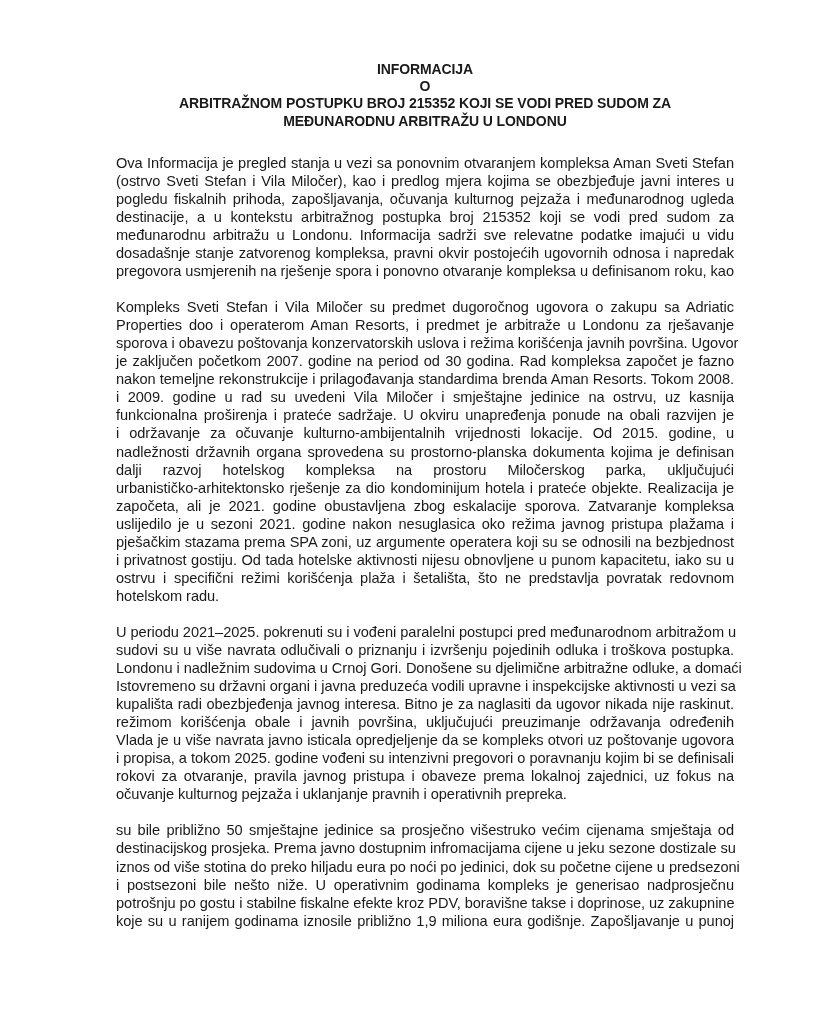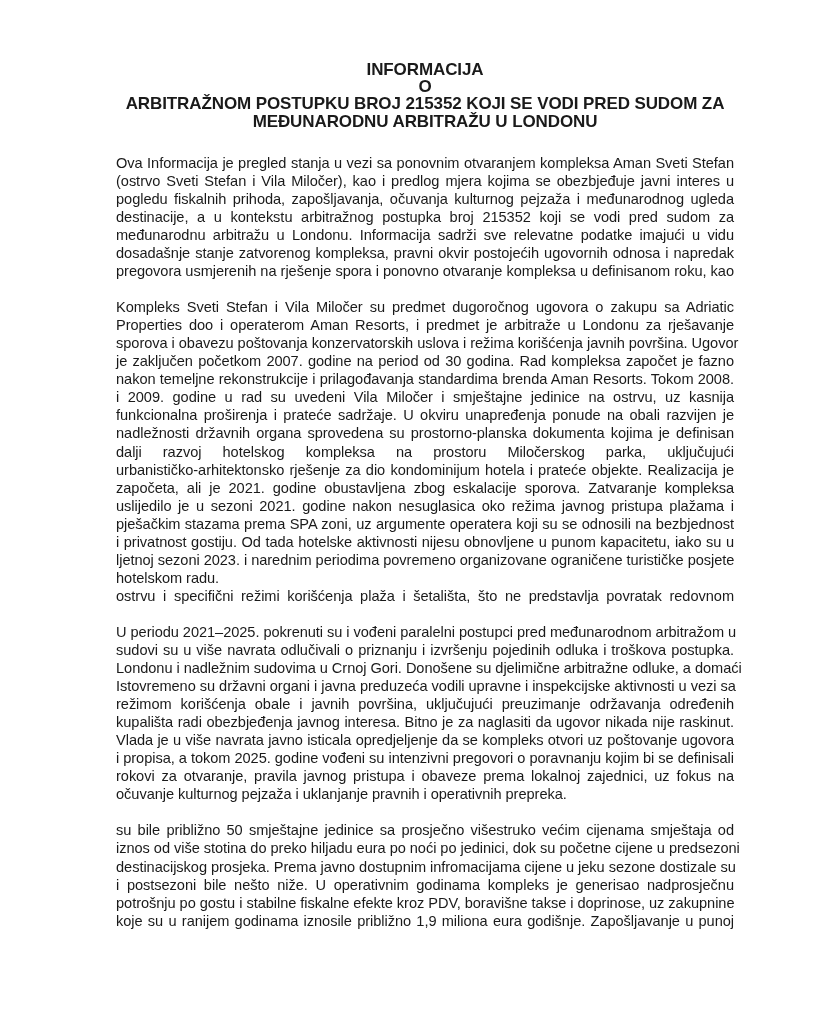--- a/index.html
+++ b/index.html
@@ -17,21 +17,21 @@
     }
     .page {
       position: absolute;
       left: 116px;
       top: 61px;
       width: 618px;
     }
     .title-block {
       text-align: center;
       font-weight: bold;
-      font-size: 17px;
+      font-size: 14px;
       line-height: 17.2px;
       letter-spacing: -0.1px;
       margin-bottom: 24px;
     }
     .title-line {
       display: block;
     }
     .para {
       font-size: 14.6px;
       line-height: 18.05px;
@@ -71,44 +71,44 @@
       <span class="ln">pregovora usmjerenih na rješenje spora i ponovno otvaranje kompleksa u definisanom roku, kao</span>
     </div>
   <div class="para">
       <span class="ln">Kompleks Sveti Stefan i Vila Miločer su predmet dugoročnog ugovora o zakupu sa Adriatic</span>
       <span class="ln">Properties doo i operaterom Aman Resorts, i predmet je arbitraže u Londonu za rješavanje</span>
       <span class="ln">sporova i obavezu poštovanja konzervatorskih uslova i režima korišćenja javnih površina. Ugovor</span>
       <span class="ln">je zaključen početkom 2007. godine na period od 30 godina. Rad kompleksa započet je fazno</span>
       <span class="ln">nakon temeljne rekonstrukcije i prilagođavanja standardima brenda Aman Resorts. Tokom 2008.</span>
       <span class="ln">i 2009. godine u rad su uvedeni Vila Miločer i smještajne jedinice na ostrvu, uz kasnija</span>
       <span class="ln">funkcionalna proširenja i prateće sadržaje. U okviru unapređenja ponude na obali razvijen je</span>
+      <span class="ln">i održavanje za očuvanje kulturno-ambijentalnih vrijednosti lokacije. Od 2015. godine, u</span>
       <span class="ln">nadležnosti državnih organa sprovedena su prostorno-planska dokumenta kojima je definisan</span>
       <span class="ln">dalji razvoj hotelskog kompleksa na prostoru Miločerskog parka, uključujući</span>
       <span class="ln">urbanističko-arhitektonsko rješenje za dio kondominijum hotela i prateće objekte. Realizacija je</span>
       <span class="ln">započeta, ali je 2021. godine obustavljena zbog eskalacije sporova. Zatvaranje kompleksa</span>
       <span class="ln">uslijedilo je u sezoni 2021. godine nakon nesuglasica oko režima javnog pristupa plažama i</span>
       <span class="ln">pješačkim stazama prema SPA zoni, uz argumente operatera koji su se odnosili na bezbjednost</span>
       <span class="ln">i privatnost gostiju. Od tada hotelske aktivnosti nijesu obnovljene u punom kapacitetu, iako su u</span>
-      <span class="ln">ljetnoj sezoni 2023. i narednim periodima povremeno organizovane ograničene turističke posjete</span>
+      <span class="ln">ostrvu i specifični režimi korišćenja plaža i šetališta, što ne predstavlja povratak redovnom</span>
       <span class="ln last">hotelskom radu.</span>
-      <span class="ln">ostrvu i specifični režimi korišćenja plaža i šetališta, što ne predstavlja povratak redovnom</span>
     </div>
   <div class="para">
       <span class="ln">U periodu 2021–2025. pokrenuti su i vođeni paralelni postupci pred međunarodnom arbitražom u</span>
       <span class="ln">sudovi su u više navrata odlučivali o priznanju i izvršenju pojedinih odluka i troškova postupka.</span>
       <span class="ln">Londonu i nadležnim sudovima u Crnoj Gori. Donošene su djelimične arbitražne odluke, a domaći</span>
       <span class="ln">Istovremeno su državni organi i javna preduzeća vodili upravne i inspekcijske aktivnosti u vezi sa</span>
+      <span class="ln">kupališta radi obezbjeđenja javnog interesa. Bitno je za naglasiti da ugovor nikada nije raskinut.</span>
       <span class="ln">režimom korišćenja obale i javnih površina, uključujući preuzimanje održavanja određenih</span>
-      <span class="ln">kupališta radi obezbjeđenja javnog interesa. Bitno je za naglasiti da ugovor nikada nije raskinut.</span>
       <span class="ln">Vlada je u više navrata javno isticala opredjeljenje da se kompleks otvori uz poštovanje ugovora</span>
       <span class="ln">i propisa, a tokom 2025. godine vođeni su intenzivni pregovori o poravnanju kojim bi se definisali</span>
       <span class="ln">rokovi za otvaranje, pravila javnog pristupa i obaveze prema lokalnoj zajednici, uz fokus na</span>
       <span class="ln last">očuvanje kulturnog pejzaža i uklanjanje pravnih i operativnih prepreka.</span>
     </div>
   <div class="para">
       <span class="ln">su bile približno 50 smještajne jedinice sa prosječno višestruko većim cijenama smještaja od</span>
+      <span class="ln">destinacijskog prosjeka. Prema javno dostupnim infromacijama cijene u jeku sezone dostizale su</span>
       <span class="ln">iznos od više stotina do preko hiljadu eura po noći po jedinici, dok su početne cijene u predsezoni</span>
-      <span class="ln">destinacijskog prosjeka. Prema javno dostupnim infromacijama cijene u jeku sezone dostizale su</span>
       <span class="ln">i postsezoni bile  nešto niže. U operativnim godinama kompleks je generisao nadprosječnu</span>
       <span class="ln">potrošnju po gostu i stabilne fiskalne efekte kroz PDV, boravišne takse i doprinose, uz zakupnine</span>
       <span class="ln">koje su u ranijem godinama iznosile približno 1,9 miliona eura godišnje. Zapošljavanje u punoj</span>
     </div>
 </div>
 
 </body></html>

